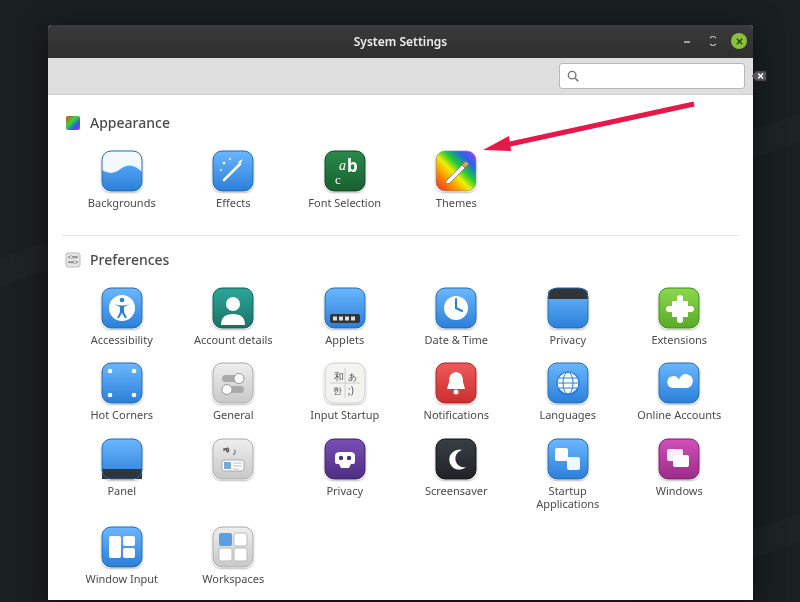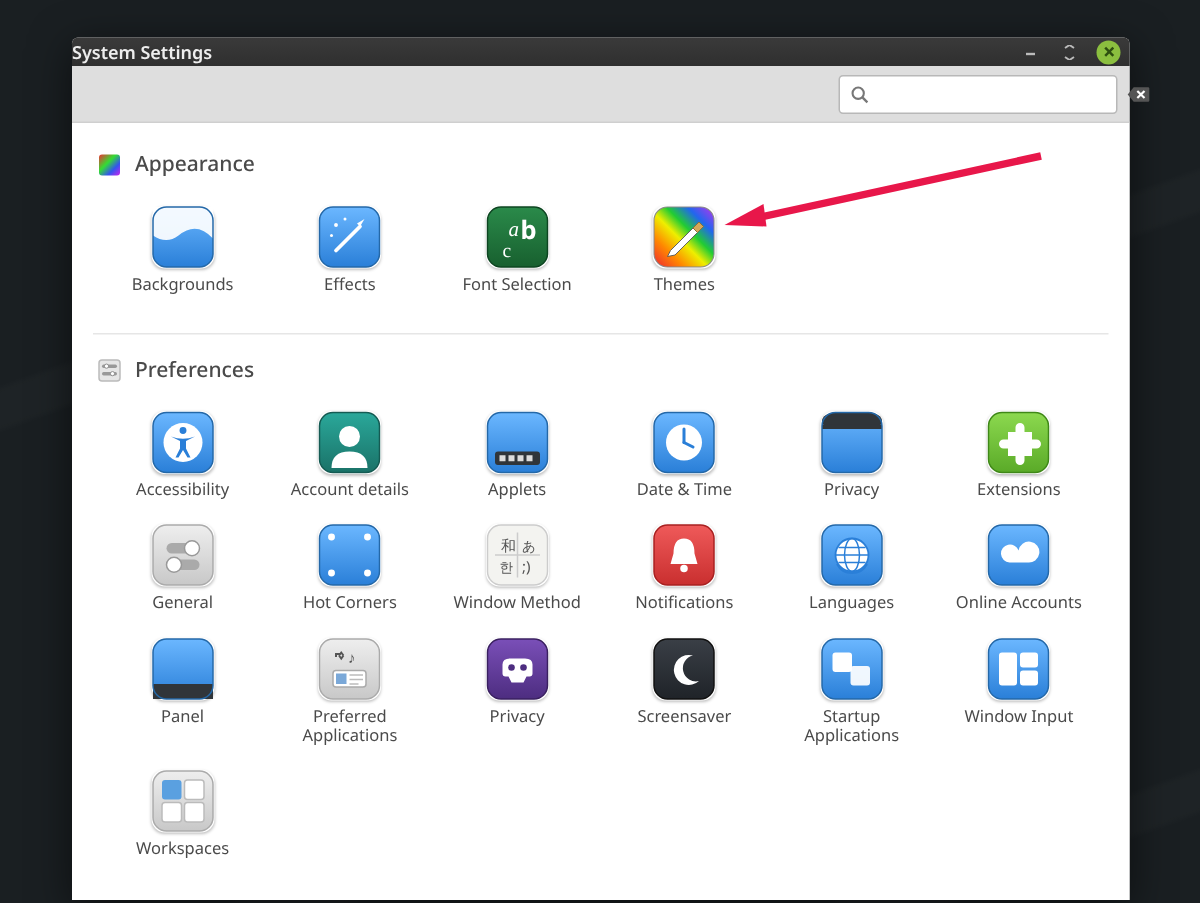--- a/index.html
+++ b/index.html
@@ -24,25 +24,25 @@
   .window {
     position: absolute;
     left: 48px; top: 25px;
     width: 705px; height: 575px;
     background: #f7f7f7;
     border-radius: 4px 4px 0 0;
     box-shadow: 0 6px 28px rgba(0,0,0,0.55);
     display: flex; flex-direction: column;
   }
   .titlebar {
-    height: 19px;
+    height: 33px;
     background: linear-gradient(#3a3a3a,#2f2f2f);
     border-radius: 4px 4px 0 0;
     color: #eee;
-    display: flex; align-items: center; justify-content: flex-start;
+    display: flex; align-items: center; justify-content: center;
     position: relative;
     font-size: 12px;
     font-weight: 600;
   }
   .titlebar .controls {
     position: absolute; right: 6px; top: 0; bottom: 0;
     display: flex; align-items: center; gap: 10px;
   }
   .titlebar .controls .wbtn {
     width: 16px; height: 16px; border-radius: 50%;
@@ -370,64 +370,64 @@
             <path d="M14 14 h5 v-3 a3 3 0 0 1 6 0 v3 h5 v5 h3 a3 3 0 0 1 0 6 h-3 v5 h-5 v3 a3 3 0 0 1 -6 0 v-3 h-5 v-5 h-3 a3 3 0 0 1 0 -6 h3 Z" fill="#fff"></path>
             <rect x="1" y="1" width="40" height="40" rx="9" fill="none" stroke="#3f8818"></rect>
               </svg>
           </span>
           <span class="label">Extensions</span>
         </div>
 
         <div class="item">
           <span class="ico">
             <svg viewBox="0 0 42 42">
+                <rect x="1" y="1" width="40" height="40" rx="9" fill="url(#bg1)"></rect>
+            <circle cx="9" cy="9" r="2.3" fill="#fff"></circle>
+                <circle cx="33" cy="9" r="2.3" fill="#fff"></circle>
+                <circle cx="9" cy="33" r="2.3" fill="#fff"></circle>
+                <circle cx="33" cy="33" r="2.3" fill="#fff"></circle>
+            <rect x="1" y="1" width="40" height="40" rx="9" fill="none" stroke="#2468a8"></rect>
+              </svg>
+          </span>
+          <span class="label">Hot Corners</span>
+        </div>
+
+        <div class="item">
+          <span class="ico">
+            <svg viewBox="0 0 42 42">
                 <defs>
                   <linearGradient id="gry" x1="0" y1="0" x2="0" y2="1">
                     <stop offset="0" stop-color="#eee"></stop>
                     <stop offset="1" stop-color="#c8c8c8"></stop>
                   </linearGradient>
                 </defs>
             <rect x="1" y="1" width="40" height="40" rx="9" fill="url(#gry)"></rect>
             <rect x="10" y="13" width="22" height="7" rx="3.5" fill="#aaa"></rect>
                 <circle cx="27" cy="16.5" r="5" fill="#fff" stroke="#999"></circle>
             <rect x="10" y="24" width="22" height="7" rx="3.5" fill="#aaa"></rect>
                 <circle cx="15" cy="27.5" r="5" fill="#fff" stroke="#999"></circle>
             <rect x="1" y="1" width="40" height="40" rx="9" fill="none" stroke="#aaa"></rect>
               </svg>
           </span>
           <span class="label">General</span>
-        </div>
-
-        <div class="item">
-          <span class="ico">
-            <svg viewBox="0 0 42 42">
-                <rect x="1" y="1" width="40" height="40" rx="9" fill="url(#bg1)"></rect>
-            <circle cx="9" cy="9" r="2.3" fill="#fff"></circle>
-                <circle cx="33" cy="9" r="2.3" fill="#fff"></circle>
-                <circle cx="9" cy="33" r="2.3" fill="#fff"></circle>
-                <circle cx="33" cy="33" r="2.3" fill="#fff"></circle>
-            <rect x="1" y="1" width="40" height="40" rx="9" fill="none" stroke="#2468a8"></rect>
-              </svg>
-          </span>
-          <span class="label">Hot Corners</span>
         </div>
 
         <div class="item">
           <span class="ico">
             <svg viewBox="0 0 42 42">
                 <rect x="1" y="1" width="40" height="40" rx="9" fill="#f3f3f0" stroke="#ccc"></rect>
             <text x="10" y="18" font-size="10" fill="#555">和</text>
             <text x="24" y="18" font-size="9" fill="#555">あ</text>
             <text x="9" y="32" font-size="9" fill="#555">한</text>
             <text x="24" y="32" font-size="10" fill="#555">;)</text>
             <line x1="21" y1="6" x2="21" y2="36" stroke="#ccc"></line>
                 <line x1="6" y1="21" x2="36" y2="21" stroke="#ccc"></line>
               </svg>
           </span>
-          <span class="label">Window Method</span>
+          <span class="label">Input Startup</span>
         </div>
 
         <div class="item">
           <span class="ico">
             <svg viewBox="0 0 42 42">
                 <defs>
                   <linearGradient id="red" x1="0" y1="0" x2="0" y2="1">
                     <stop offset="0" stop-color="#ef5a5a"></stop>
                     <stop offset="1" stop-color="#c92f2f"></stop>
                   </linearGradient>
@@ -494,21 +494,20 @@
                 <path d="M14 12 l1.5 2 l1.5 -2" fill="none" stroke="#555" stroke-width="1.3"></path>
             <text x="20" y="17" font-size="10" fill="#555">♪</text>
             <rect x="10" y="22" width="22" height="11" rx="2" fill="#fff" stroke="#aaa"></rect>
             <rect x="12" y="24" width="7" height="7" fill="#7aa8d8"></rect>
                 <line x1="21" y1="25" x2="30" y2="25" stroke="#bbb"></line>
                 <line x1="21" y1="28" x2="30" y2="28" stroke="#bbb"></line>
                 <line x1="21" y1="31" x2="27" y2="31" stroke="#bbb"></line>
             <rect x="1" y="1" width="40" height="40" rx="9" fill="none" stroke="#aaa"></rect>
               </svg>
           </span>
-          <span class="label">Preferred Applications</span>
         </div>
 
         <div class="item">
           <span class="ico">
             <svg viewBox="0 0 42 42">
                 <defs>
                   <linearGradient id="prp" x1="0" y1="0" x2="0" y2="1">
                     <stop offset="0" stop-color="#7a4fb8"></stop>
                     <stop offset="1" stop-color="#4d2d80"></stop>
                   </linearGradient>
@@ -545,20 +544,37 @@
             <svg viewBox="0 0 42 42">
                 <rect x="1" y="1" width="40" height="40" rx="9" fill="url(#bg1)"></rect>
             <rect x="8" y="10" width="13" height="13" rx="2" fill="#fff"></rect>
             <rect x="20" y="19" width="13" height="13" rx="2" fill="#fff" opacity="0.92"></rect>
             <rect x="1" y="1" width="40" height="40" rx="9" fill="none" stroke="#2468a8"></rect>
               </svg>
           </span>
           <span class="label">Startup Applications</span>
         </div>
 
+        <div class="item">
+          <span class="ico">
+            <svg viewBox="0 0 42 42">
+                <defs>
+                  <linearGradient id="mag" x1="0" y1="0" x2="0" y2="1">
+                    <stop offset="0" stop-color="#d24fb8"></stop>
+                    <stop offset="1" stop-color="#9a2d88"></stop>
+                  </linearGradient>
+                </defs>
+            <rect x="1" y="1" width="40" height="40" rx="9" fill="url(#mag)"></rect>
+            <rect x="9" y="11" width="16" height="12" rx="2" fill="#fff" opacity="0.9"></rect>
+            <rect x="15" y="17" width="16" height="12" rx="2" fill="#fff"></rect>
+            <rect x="1" y="1" width="40" height="40" rx="9" fill="none" stroke="#7a1f6a"></rect>
+              </svg>
+          </span>
+          <span class="label">Windows</span>
+        </div>
 
         <div class="item">
           <span class="ico">
             <svg viewBox="0 0 42 42">
                 <rect x="1" y="1" width="40" height="40" rx="9" fill="url(#bg1)"></rect>
             <rect x="8" y="10" width="12" height="22" rx="2" fill="#fff"></rect>
             <rect x="22" y="10" width="12" height="10" rx="2" fill="#fff"></rect>
             <rect x="22" y="22" width="12" height="10" rx="2" fill="#fff"></rect>
             <rect x="1" y="1" width="40" height="40" rx="9" fill="none" stroke="#2468a8"></rect>
               </svg>

